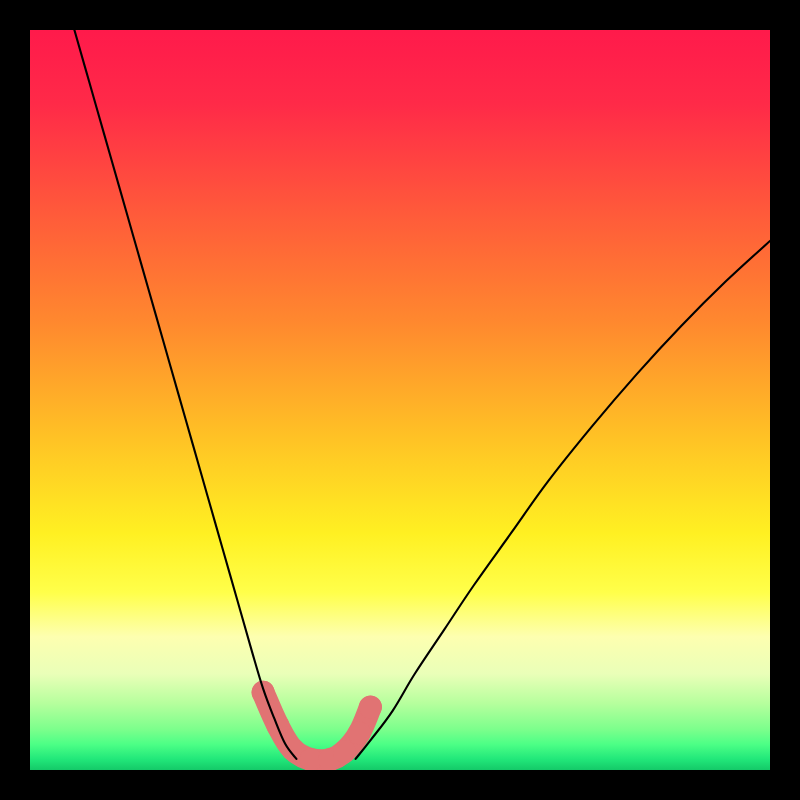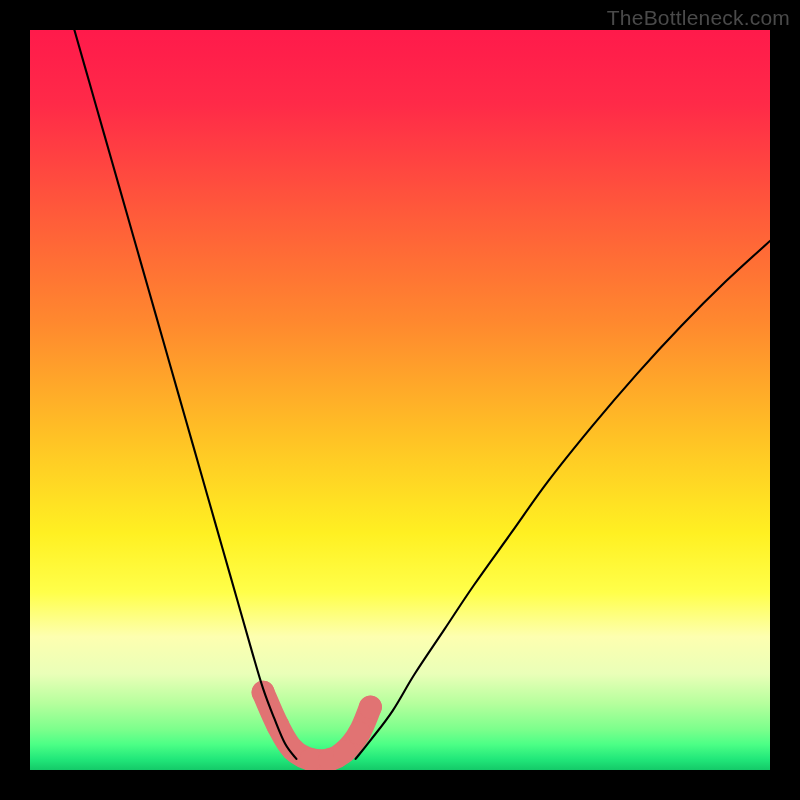--- a/index.html
+++ b/index.html
@@ -80,15 +80,14 @@
           <circle cx="314.5" cy="721.5" r="11.47" fill="#e17373"></circle>
           <circle cx="329.3" cy="703" r="11.47" fill="#e17373"></circle>
           <circle cx="340.40000000000003" cy="677.1" r="11.47" fill="#e17373"></circle>
         </g>
       <path id="left-curve-path" fill="none" d="M 44.4 0 C 47.064 9.323999999999991, 53.872 33.15199999999995, 59.2 51.799999999999955 C 64.528 70.44799999999995, 68.672 84.95200000000003, 74 103.60000000000002 C 79.328 122.24800000000002, 83.472 136.75199999999998, 88.8 155.39999999999998 C 94.128 174.04799999999997, 98.272 188.55200000000005, 103.60000000000001 207.20000000000005 C 108.92800000000001 225.84800000000004, 113.072 240.352, 118.4 259 C 123.72800000000001 277.64799999999997, 127.87199999999999 292.15200000000004, 133.2 310.8 C 138.528 329.448, 142.672 343.952, 148 362.59999999999997 C 153.328 381.24799999999993, 157.472 395.75199999999995, 162.8 414.4 C 168.12800000000001 433.048, 172.272 447.55199999999996, 177.6 466.2 C 182.928 484.848, 187.072 499.35200000000003, 192.4 518 C 197.728 536.648, 201.872 551.1519999999999, 207.20000000000002 569.8 C 212.52800000000002 588.448, 217.338 605.616, 222 621.6 C 226.662 637.5840000000001, 229.10399999999998 646.612, 233.1 658.6 C 237.096 670.5880000000001, 240.204 678.21, 244.20000000000002 688.2 C 248.19600000000003 698.19, 251.304 706.774, 255.29999999999998 714.1 C 259.296 721.426, 264.402 726.236, 266.4 728.9" stroke="#000000" stroke-width="2.1" stroke-linecap="round"></path>
       <path id="right-curve-path" fill="none" d="M 325.6 728.9 C 328.264 725.5699999999999, 333.74000000000007 719.058, 340.40000000000003 710.4 C 347.06 701.742, 354.60799999999995 692.788, 362.59999999999997 680.8 C 370.592 668.8119999999999, 375.476 658.452, 384.8 643.8 C 394.124 629.1479999999999, 403.744 615.384, 414.40000000000003 599.4 C 425.05600000000004 583.4159999999999, 432.012 572.316, 444 555 C 455.988 537.684, 467.68 521.848, 481 503.2 C 494.32 484.55199999999996, 503.348 470.714, 518 451.4 C 532.652 432.08599999999996, 546.4159999999999 415.214, 562.4 395.9 C 578.384 376.58599999999996, 590.8159999999999 362.08199999999994, 606.8 344.09999999999997 C 622.784 326.118, 635.216 312.65, 651.2 296 C 667.1840000000001 279.35, 679.6159999999999 266.91799999999995, 695.5999999999999 251.59999999999997 C 711.584 236.28199999999995, 732.008 218.22599999999997, 740 210.89999999999998" stroke="#000000" stroke-width="2.1" stroke-linecap="round"></path>
     </svg>
 
   </div>
 
-  <div class="watermark">TheBottleneck.com</div>
 
 </div>
 
 </body></html>

